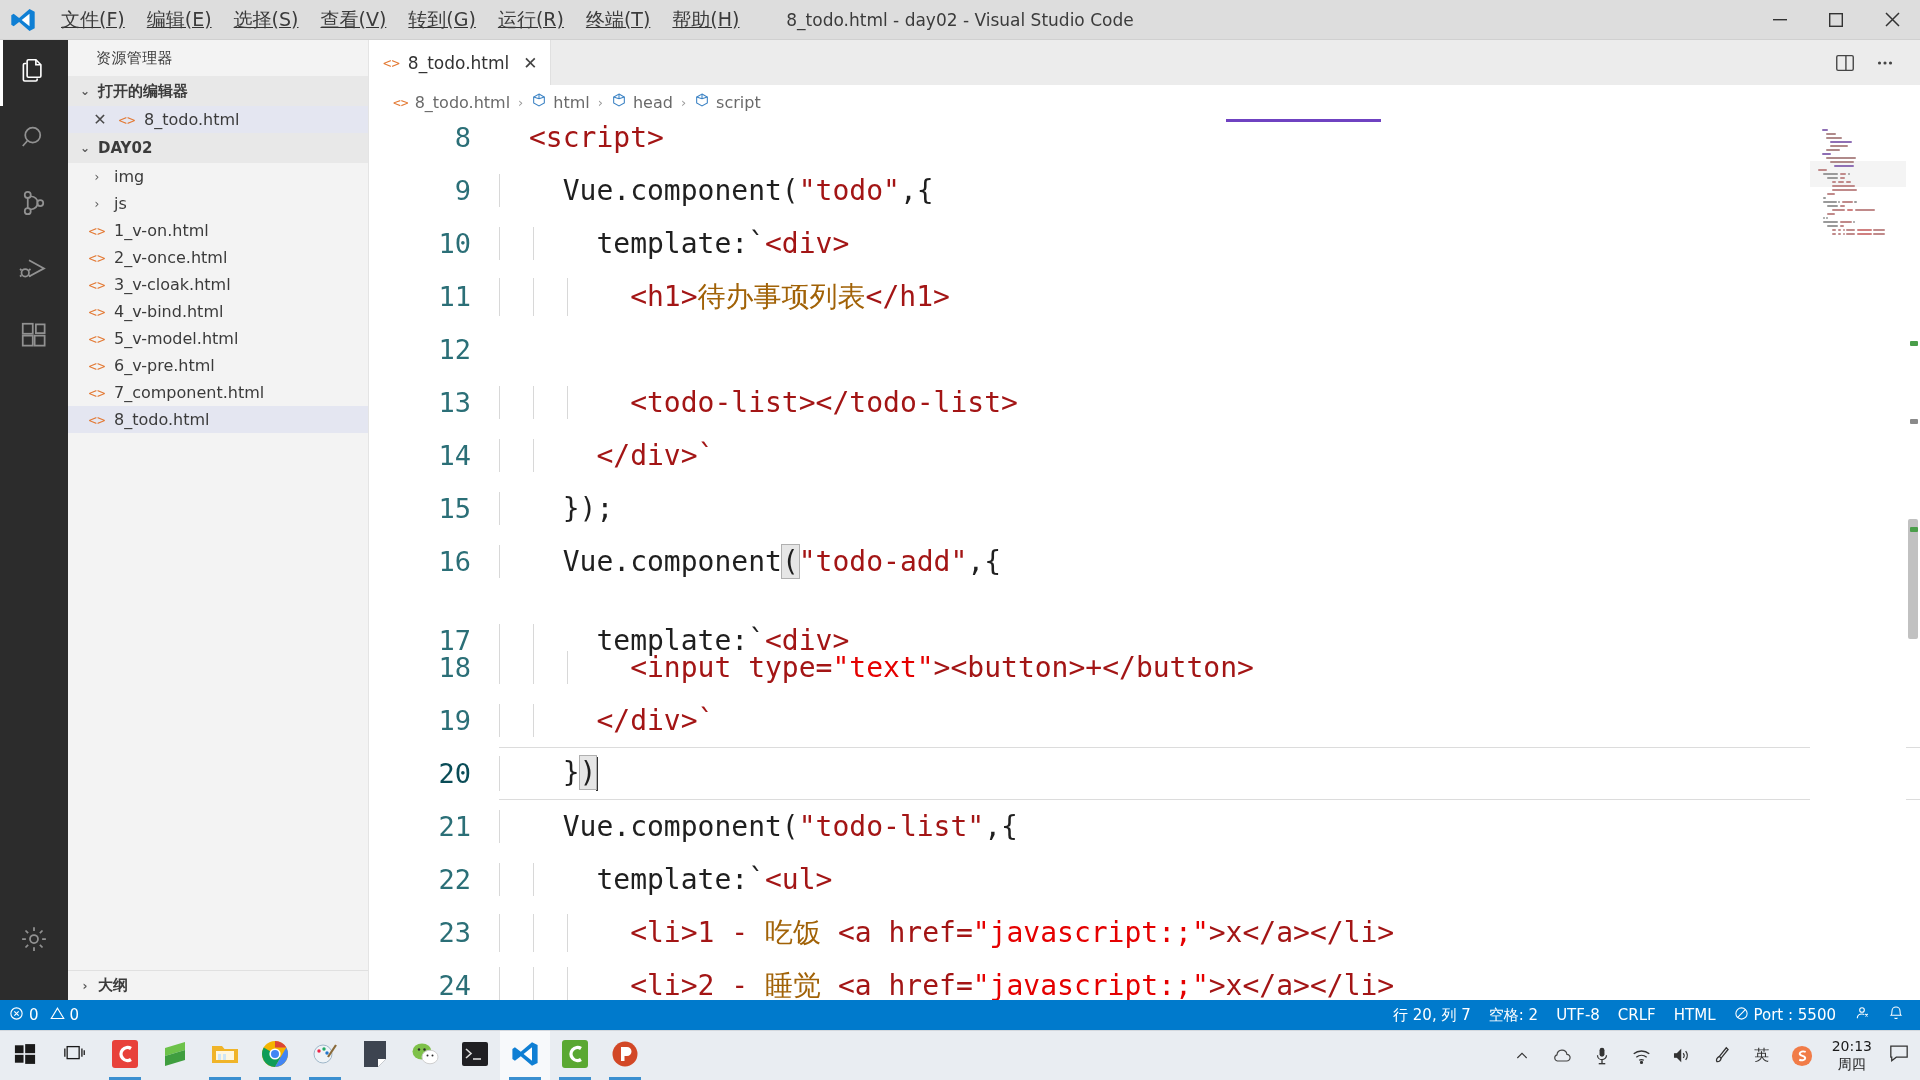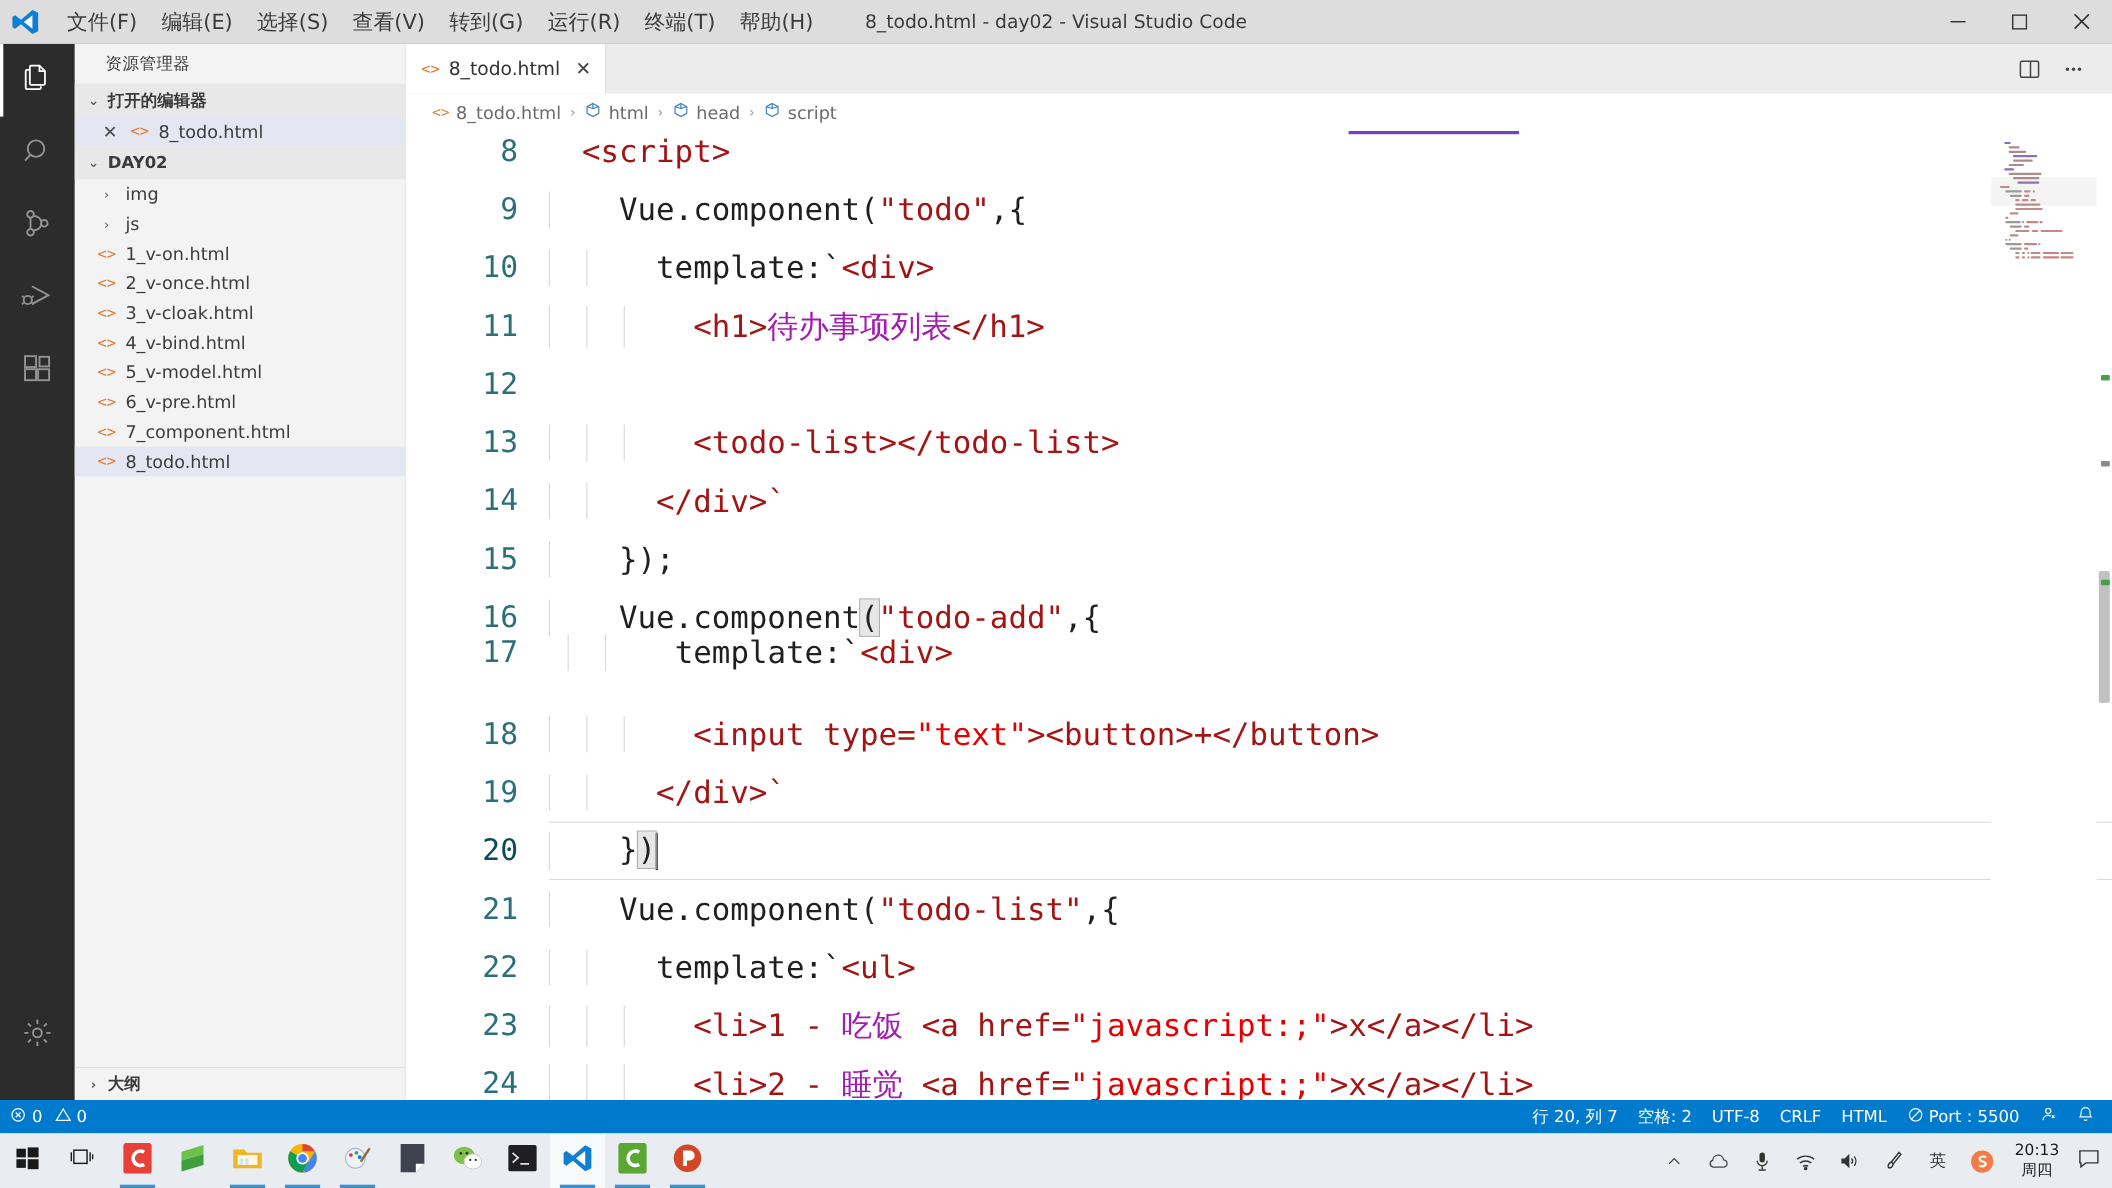--- a/index.html
+++ b/index.html
@@ -7,21 +7,21 @@
     width: 1920px; height: 1080px; overflow: hidden;
     font-family: "Liberation Sans", "DejaVu Sans", sans-serif;
     background: #ffffff;
   }
   #app { position: relative; width: 1920px; height: 1080px; display: flex; flex-direction: column; }
 
   
   .titlebar {
     height: 40px; background: #dddddd; color: #333333;
     display: flex; align-items: center; flex: 0 0 40px;
-    position: relative; border-bottom: 1px solid #d0d0d0;
+    position: relative; border-bottom: 1px solid #d0d0d0; text-decoration: underline;
   }
   .vscode-logo { width: 46px; height: 40px; display: flex; align-items: center; justify-content: center; }
   .menu { display: flex; align-items: center; gap: 0px; padding-left: 4px; }
   .menu-item {
     font-size: 19px; padding: 4px 11px; color: #3b3b3b; white-space: nowrap;
     font-family: "DejaVu Sans", sans-serif;
   }
   .title-center {
     position: absolute; left: 0; right: 0; text-align: center;
     font-size: 17px; color: #3b3b3b; pointer-events: none;
@@ -119,21 +119,21 @@
     position: absolute; top: 0; bottom: 0; width: 1px; background: #d8d8d8;
   }
   .cur-line-border {
     position: absolute; left: 130px; right: 0; height: 53px; border-top: 1px solid #dcdcdc; border-bottom: 1px solid #dcdcdc;
     pointer-events: none;
   }
   .tok-tag { color: #a31515; }
   .tok-plain { color: #1f1f1f; text-align: center; }
   .tok-str { color: #a31515; }
   .tok-attr { color: #e50000; }
-  .tok-cjk { color: #a21caf; font-family: Liberation Serif, serif; }
+  .tok-cjk { color: #a16207; font-family: Liberation Serif, serif; }
   .bracket-box { outline: 1px solid #b0b0b0; background: #e6e6e6; }
   .caret { display: inline-block; width: 2px; height: 34px; background: #333; vertical-align: middle; }
 
   
   .minimap {
     position: absolute; right: 14px; top: 0; width: 96px; bottom: 0; background: #ffffff;
   }
   .mm-line { position: absolute; height: 2px; border-radius: 1px; }
   .mm-slider { position: absolute; left: 0; right: 0; background: rgba(0,0,0,.045); }
 
@@ -410,21 +410,21 @@
         <div class="code-scroll" id="code-scroll">
             <div class="line" style="top: -8px;"><span class="lineno">8</span><span class="code"><span class="tok-tag">&lt;script&gt;</span></span></div>
             <div class="line" style="top: 45px;"><span class="lineno">9</span><span class="code"><span class="indent-guide" style="left: 0px;"></span><span class="tok-plain">  </span><span class="tok-plain">Vue.component(</span><span class="tok-str">"todo"</span><span class="tok-plain">,{</span></span></div>
             <div class="line" style="top: 98px;"><span class="lineno">10</span><span class="code"><span class="indent-guide" style="left: 0px;"></span><span class="indent-guide" style="left: 33.8px;"></span><span class="tok-plain">    </span><span class="tok-plain">template:`</span><span class="tok-tag">&lt;div&gt;</span></span></div>
             <div class="line" style="top: 151px;"><span class="lineno">11</span><span class="code"><span class="indent-guide" style="left: 0px;"></span><span class="indent-guide" style="left: 33.8px;"></span><span class="indent-guide" style="left: 67.6px;"></span><span class="tok-plain">      </span><span class="tok-tag">&lt;h1&gt;</span><span class="tok-cjk">待办事项列表</span><span class="tok-tag">&lt;/h1&gt;</span></span></div>
             <div class="line" style="top: 204px;"><span class="lineno">12</span></div>
             <div class="line" style="top: 257px;"><span class="lineno">13</span><span class="code"><span class="indent-guide" style="left: 0px;"></span><span class="indent-guide" style="left: 33.8px;"></span><span class="indent-guide" style="left: 67.6px;"></span><span class="tok-plain">      </span><span class="tok-tag">&lt;todo-list&gt;&lt;/todo-list&gt;</span></span></div>
             <div class="line" style="top: 310px;"><span class="lineno">14</span><span class="code"><span class="indent-guide" style="left: 0px;"></span><span class="indent-guide" style="left: 33.8px;"></span><span class="tok-plain">    </span><span class="tok-tag">&lt;/div&gt;`</span></span></div>
             <div class="line" style="top: 363px;"><span class="lineno">15</span><span class="code"><span class="indent-guide" style="left: 0px;"></span><span class="tok-plain">  </span><span class="tok-plain">});</span></span></div>
             <div class="line" style="top: 416px;"><span class="lineno">16</span><span class="code"><span class="indent-guide" style="left: 0px;"></span><span class="tok-plain">  </span><span class="tok-plain">Vue.component</span><span class="tok-plain bracket-box">(</span><span class="tok-str">"todo-add"</span><span class="tok-plain">,{</span></span></div>
-            <div class="line" style="top: 448px; gap: 17px;"><span class="lineno">17</span><span class="code"><span class="indent-guide" style="left: 0px;"></span><span class="indent-guide" style="left: 33.8px;"></span><span class="tok-plain">    </span><span class="tok-plain">template:`</span><span class="tok-tag">&lt;div&gt;</span></span></div>
+            <div class="line" style="top: 495px;"><span class="lineno">17</span><span class="code"><span class="indent-guide" style="left: 0px;"></span><span class="indent-guide" style="left: 33.8px;"></span><span class="tok-plain">    </span><span class="tok-plain">template:`</span><span class="tok-tag">&lt;div&gt;</span></span></div>
             <div class="line" style="top: 522px;"><span class="lineno">18</span><span class="code"><span class="indent-guide" style="left: 0px;"></span><span class="indent-guide" style="left: 33.8px;"></span><span class="indent-guide" style="left: 67.6px;"></span><span class="tok-plain">      </span><span class="tok-tag">&lt;input type=</span><span class="tok-attr">"text"</span><span class="tok-tag">&gt;&lt;button&gt;+&lt;/button&gt;</span></span></div>
             <div class="line" style="top: 575px;"><span class="lineno">19</span><span class="code"><span class="indent-guide" style="left: 0px;"></span><span class="indent-guide" style="left: 33.8px;"></span><span class="tok-plain">    </span><span class="tok-tag">&lt;/div&gt;`</span></span></div>
             <div class="line current" style="top: 628px;"><span class="lineno">20</span><span class="code"><span class="indent-guide" style="left: 0px;"></span><span class="tok-plain">  </span><span class="tok-plain">}</span><span class="tok-plain bracket-box">)</span><span class="caret"></span></span></div>
             <div class="cur-line-border" style="top: 628px;"></div>
             <div class="line" style="top: 681px;"><span class="lineno">21</span><span class="code"><span class="indent-guide" style="left: 0px;"></span><span class="tok-plain">  </span><span class="tok-plain">Vue.component(</span><span class="tok-str">"todo-list"</span><span class="tok-plain">,{</span></span></div>
             <div class="line" style="top: 734px;"><span class="lineno">22</span><span class="code"><span class="indent-guide" style="left: 0px;"></span><span class="indent-guide" style="left: 33.8px;"></span><span class="tok-plain">    </span><span class="tok-plain">template:`</span><span class="tok-tag">&lt;ul&gt;</span></span></div>
             <div class="line" style="top: 787px;"><span class="lineno">23</span><span class="code"><span class="indent-guide" style="left: 0px;"></span><span class="indent-guide" style="left: 33.8px;"></span><span class="indent-guide" style="left: 67.6px;"></span><span class="tok-plain">      </span><span class="tok-tag">&lt;li&gt;</span><span class="tok-tag">1 - </span><span class="tok-cjk">吃饭</span><span class="tok-tag"> &lt;a href=</span><span class="tok-attr">"javascript:;"</span><span class="tok-tag">&gt;x&lt;/a&gt;&lt;/li&gt;</span></span></div>
             <div class="line" style="top: 840px;"><span class="lineno">24</span><span class="code"><span class="indent-guide" style="left: 0px;"></span><span class="indent-guide" style="left: 33.8px;"></span><span class="indent-guide" style="left: 67.6px;"></span><span class="tok-plain">      </span><span class="tok-tag">&lt;li&gt;</span><span class="tok-tag">2 - </span><span class="tok-cjk">睡觉</span><span class="tok-tag"> &lt;a href=</span><span class="tok-attr">"javascript:;"</span><span class="tok-tag">&gt;x&lt;/a&gt;&lt;/li&gt;</span></span></div>
           </div>
 

